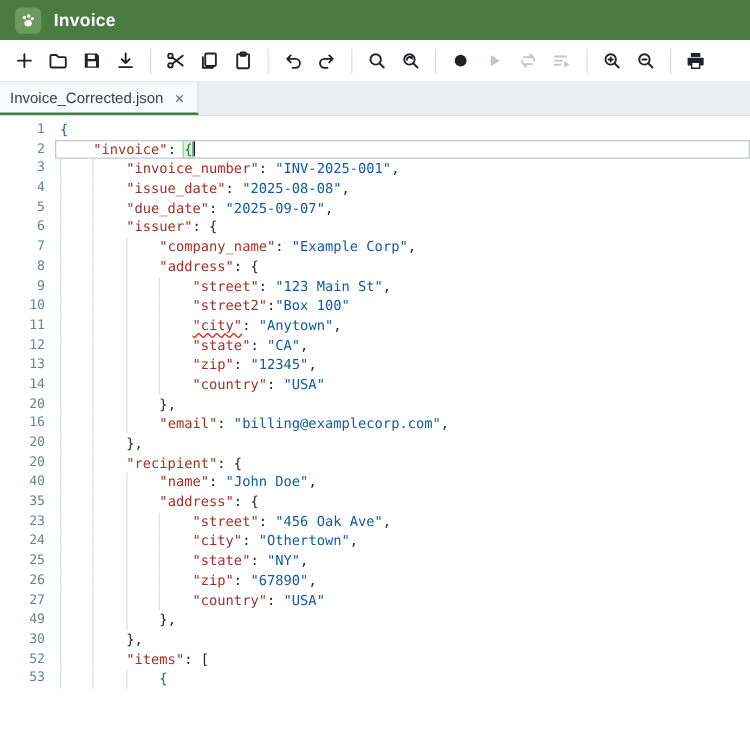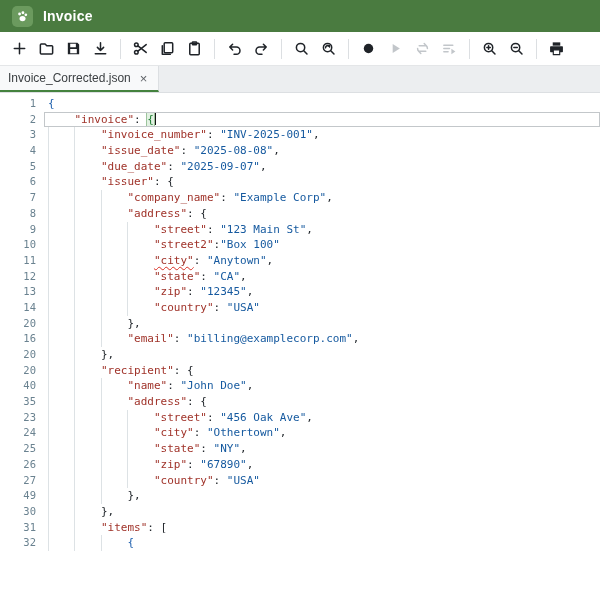--- a/index.html
+++ b/index.html
@@ -218,15 +218,15 @@
     <div class="line"><span class="ln">20</span><span class="guide" style="left: calc(0ch + 48px);"></span><span class="guide" style="left: calc(4ch + 48px);"></span>        <span class="tok-k">"recipient"</span><span class="tok-p">: {</span></div>
     <div class="line"><span class="ln">40</span><span class="guide" style="left: calc(0ch + 48px);"></span><span class="guide" style="left: calc(4ch + 48px);"></span><span class="guide" style="left: calc(8ch + 48px);"></span>            <span class="tok-k">"name"</span><span class="tok-p">: </span><span class="tok-s">"John Doe"</span><span class="tok-p">,</span></div>
     <div class="line"><span class="ln">35</span><span class="guide" style="left: calc(0ch + 48px);"></span><span class="guide" style="left: calc(4ch + 48px);"></span><span class="guide" style="left: calc(8ch + 48px);"></span>            <span class="tok-k">"address"</span><span class="tok-p">: {</span></div>
     <div class="line"><span class="ln">23</span><span class="guide" style="left: calc(0ch + 48px);"></span><span class="guide" style="left: calc(4ch + 48px);"></span><span class="guide" style="left: calc(8ch + 48px);"></span><span class="guide" style="left: calc(12ch + 48px);"></span>                <span class="tok-k">"street"</span><span class="tok-p">: </span><span class="tok-s">"456 Oak Ave"</span><span class="tok-p">,</span></div>
     <div class="line"><span class="ln">24</span><span class="guide" style="left: calc(0ch + 48px);"></span><span class="guide" style="left: calc(4ch + 48px);"></span><span class="guide" style="left: calc(8ch + 48px);"></span><span class="guide" style="left: calc(12ch + 48px);"></span>                <span class="tok-k">"city"</span><span class="tok-p">: </span><span class="tok-s">"Othertown"</span><span class="tok-p">,</span></div>
     <div class="line"><span class="ln">25</span><span class="guide" style="left: calc(0ch + 48px);"></span><span class="guide" style="left: calc(4ch + 48px);"></span><span class="guide" style="left: calc(8ch + 48px);"></span><span class="guide" style="left: calc(12ch + 48px);"></span>                <span class="tok-k">"state"</span><span class="tok-p">: </span><span class="tok-s">"NY"</span><span class="tok-p">,</span></div>
     <div class="line"><span class="ln">26</span><span class="guide" style="left: calc(0ch + 48px);"></span><span class="guide" style="left: calc(4ch + 48px);"></span><span class="guide" style="left: calc(8ch + 48px);"></span><span class="guide" style="left: calc(12ch + 48px);"></span>                <span class="tok-k">"zip"</span><span class="tok-p">: </span><span class="tok-s">"67890"</span><span class="tok-p">,</span></div>
     <div class="line"><span class="ln">27</span><span class="guide" style="left: calc(0ch + 48px);"></span><span class="guide" style="left: calc(4ch + 48px);"></span><span class="guide" style="left: calc(8ch + 48px);"></span><span class="guide" style="left: calc(12ch + 48px);"></span>                <span class="tok-k">"country"</span><span class="tok-p">: </span><span class="tok-s">"USA"</span></div>
     <div class="line"><span class="ln">49</span><span class="guide" style="left: calc(0ch + 48px);"></span><span class="guide" style="left: calc(4ch + 48px);"></span><span class="guide" style="left: calc(8ch + 48px);"></span>            <span class="tok-p">},</span></div>
     <div class="line"><span class="ln">30</span><span class="guide" style="left: calc(0ch + 48px);"></span><span class="guide" style="left: calc(4ch + 48px);"></span>        <span class="tok-p">},</span></div>
-    <div class="line"><span class="ln">31</span><span class="guide" style="left: calc(0ch + 48px);"></span><span class="guide" style="left: calc(4ch + 48px);"></span>        <span class="tok-k">"items"</span><span class="tok-p">: [</span></div>
-    <div class="line"><span class="ln">32</span><span class="guide" style="left: calc(0ch + 48px);"></span><span class="guide" style="left: calc(4ch + 48px);"></span><span class="guide" style="left: calc(8ch + 48px);"></span>            <span class="tok-b1">{</span></div>
+    <div class="line"><span class="ln">52</span><span class="guide" style="left: calc(0ch + 48px);"></span><span class="guide" style="left: calc(4ch + 48px);"></span>        <span class="tok-k">"items"</span><span class="tok-p">: [</span></div>
+    <div class="line"><span class="ln">53</span><span class="guide" style="left: calc(0ch + 48px);"></span><span class="guide" style="left: calc(4ch + 48px);"></span><span class="guide" style="left: calc(8ch + 48px);"></span>            <span class="tok-b1">{</span></div>
   </div>
 
 </body></html>

